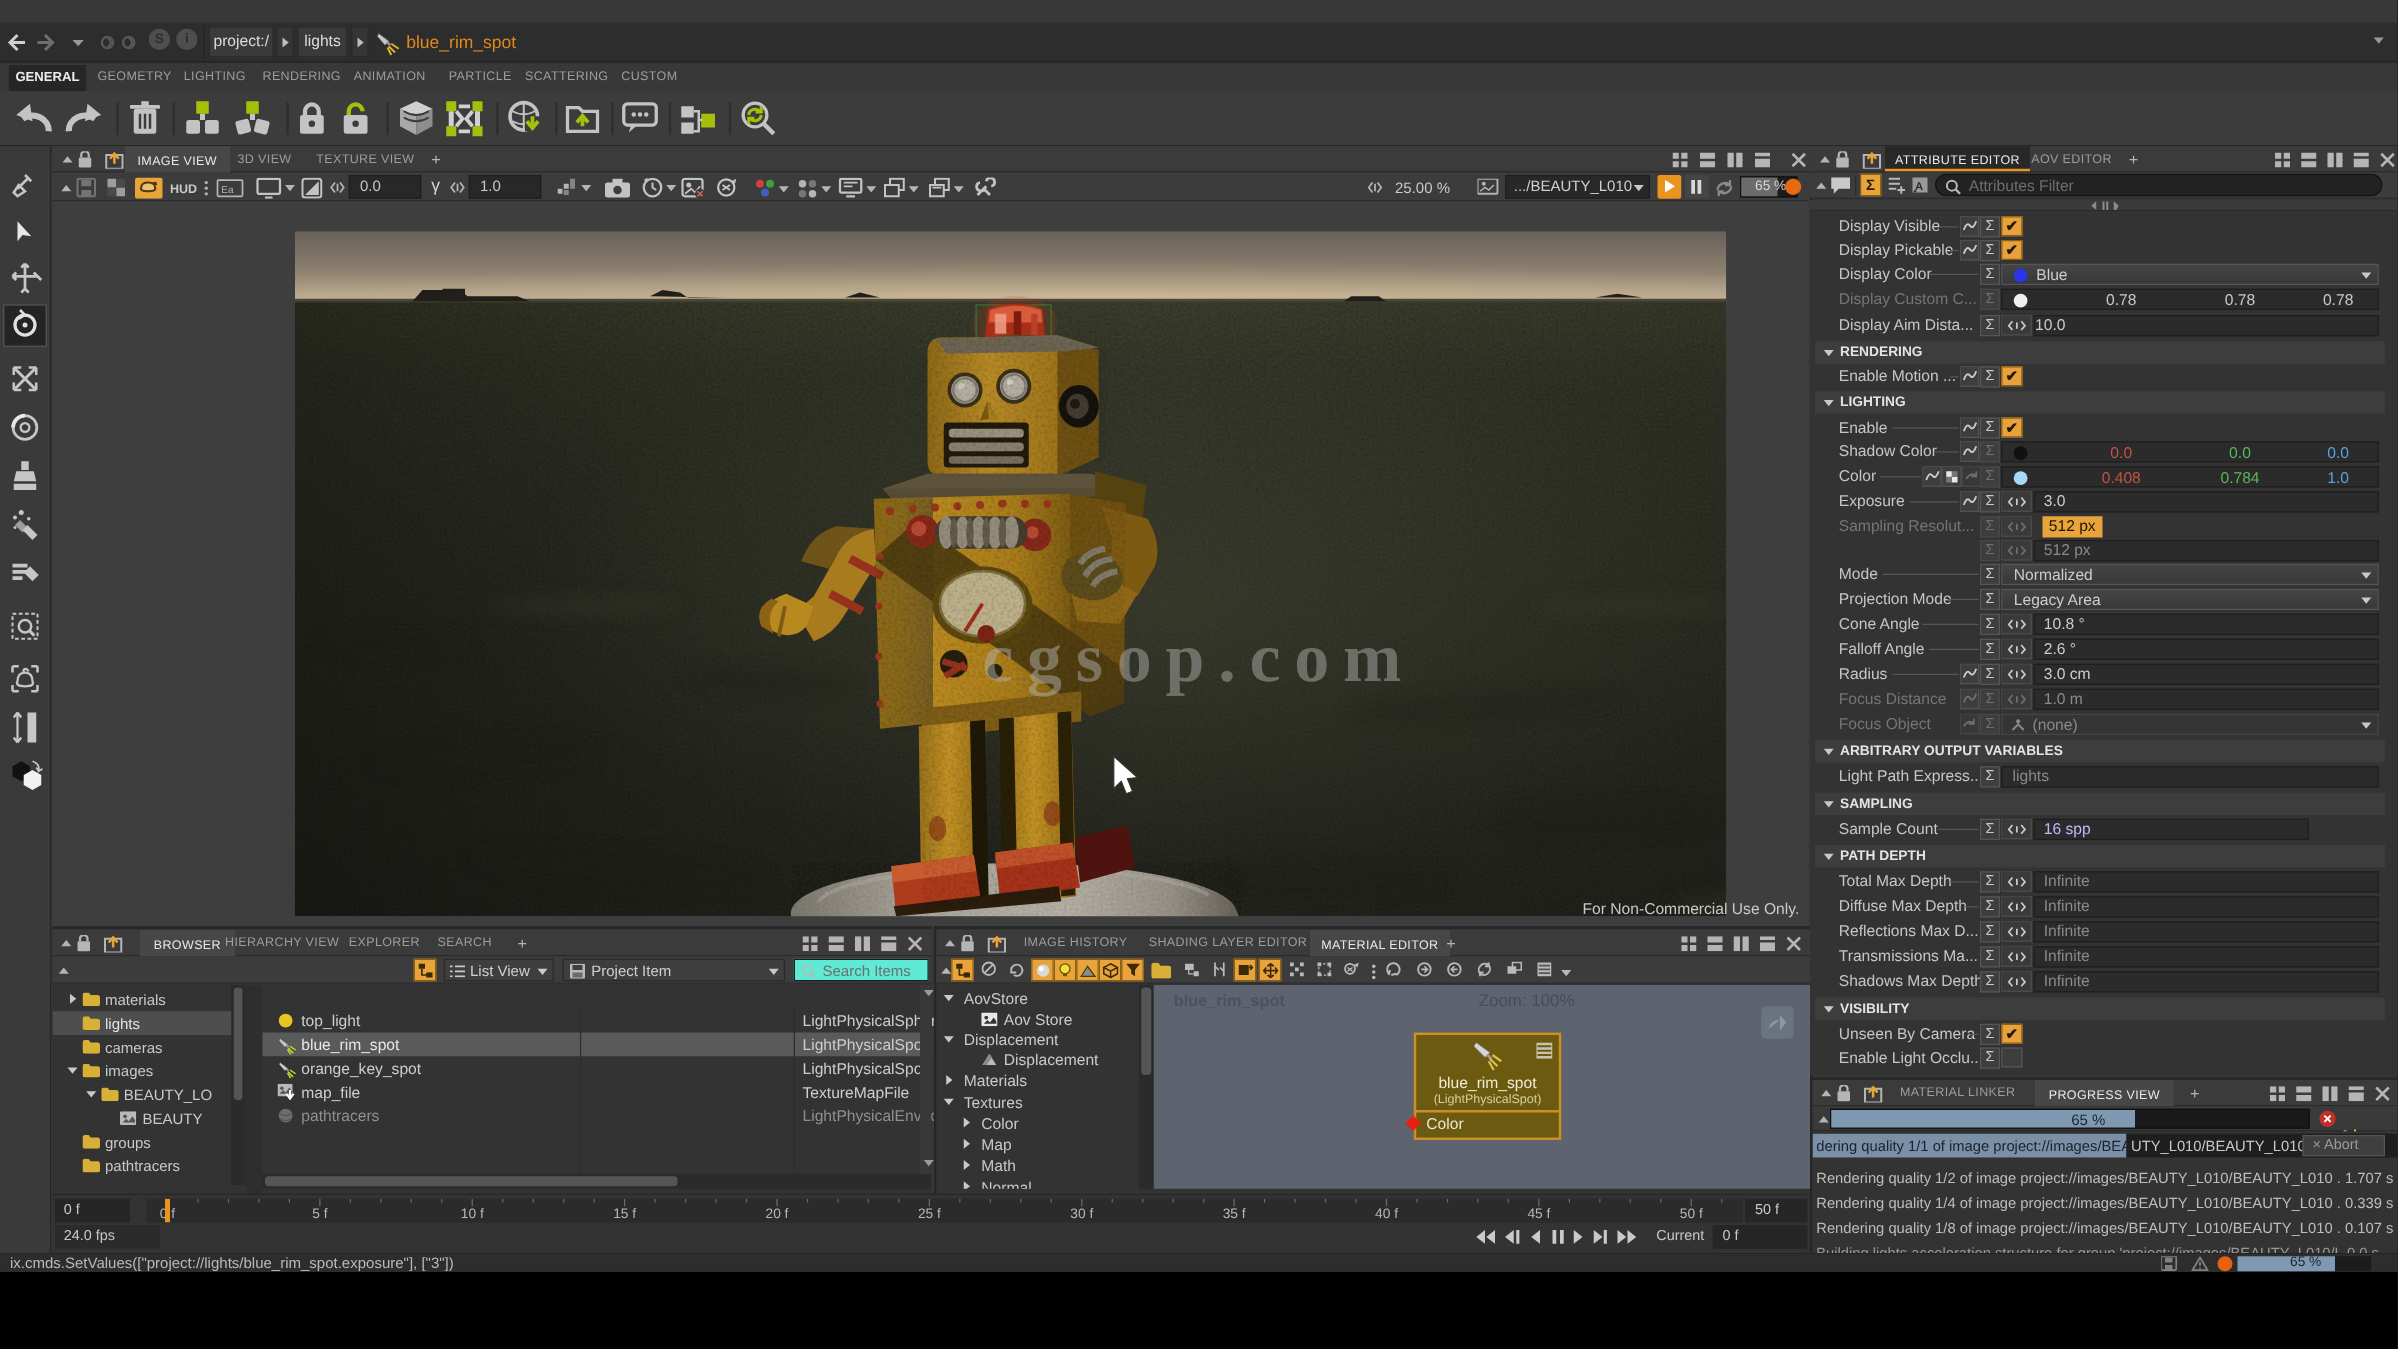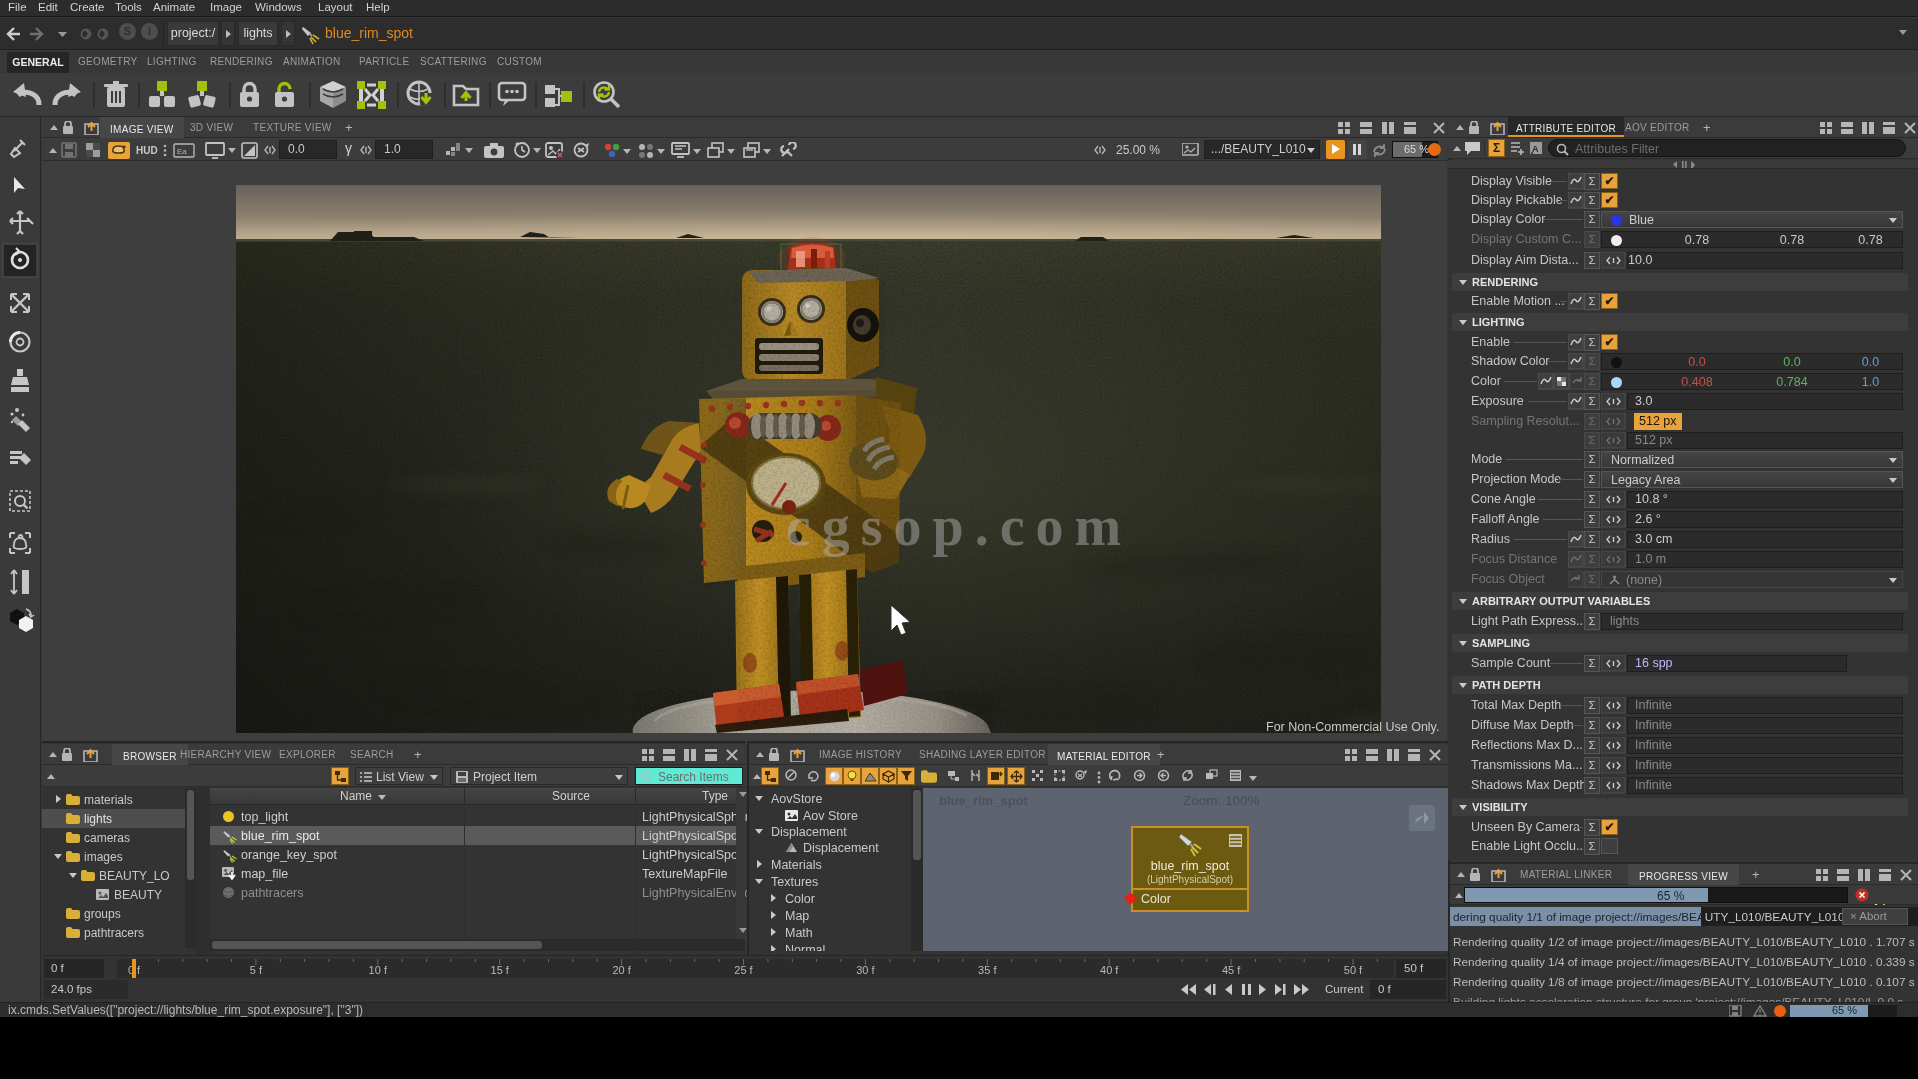--- a/index.html
+++ b/index.html
@@ -21,33 +21,20 @@
 .abtn.off{color:#6f6f6f;border-color:#484848;}
 .afld{position:absolute;height:17px;background:#2b2b2b;border:1px solid #1e1e1e;font-size:12.5px;color:#cccccc;line-height:15px;}
 .afld.dd{background:linear-gradient(#454545,#383838);border:1px solid #555;}
 .ddarr{position:absolute;right:5px;top:6px;border-left:4.5px solid transparent;border-right:4.5px solid transparent;border-top:5px solid #c9c9c9;}
 .treerow{position:absolute;font-size:12px;color:#c9c9c9;white-space:nowrap;}
 </style>
 </head>
 <body>
 <div id="app">
 
-<div class="abs" style="left:0;top:0;width:1918px;height:17px;background:#2d2c2c;border-bottom:1px solid #171717;">
-  <div class="abs" style="top:1px;font-size:11.5px;color:#d2d2d2;">
-    <span class="abs" style="left:8px;">File</span>
-        <span class="abs" style="left:38px;">Edit</span>
-        <span class="abs" style="left:70px;">Create</span>
-        <span class="abs" style="left:115px;">Tools</span>
-        <span class="abs" style="left:153px;">Animate</span>
-        <span class="abs" style="left:210px;">Image</span>
-        <span class="abs" style="left:255px;">Windows</span>
-        <span class="abs" style="left:318px;">Layout</span>
-        <span class="abs" style="left:366px;">Help</span>
-  </div>
-</div>
 
 <div class="abs" style="left:0;top:18px;width:1918px;height:32px;background:#2d2d2d;border-bottom:1px solid #222;">
   <svg class="abs" style="left:6px;top:7px;" width="110" height="18" viewBox="0 0 110 18">
     <path d="M14 9 H3 M8 3 L2 9 L8 15" stroke="#cfcfcf" stroke-width="2.4" fill="none"></path>
     <path d="M24 9 H35 M30 3 L36 9 L30 15" stroke="#6f6f6f" stroke-width="2.4" fill="none"></path>
     <path d="M52 7 l4.5 5 l4.5 -5 z" fill="#9a9a9a"></path>
     <g stroke="#585858" stroke-width="1.8" fill="none">
       <circle cx="80" cy="9" r="4.5"></circle>
           <path d="M80 4.5 l3 4.5 l-3 4.5"></path>
       <circle cx="97" cy="9" r="4.5"></circle>
@@ -1123,28 +1110,20 @@
 <svg class="abs" style="left:24px;top:139px;" width="14" height="11" viewBox="0 0 14 11">
           <path d="M0 2 q0 -2 2 -2 h3 l1.5 2 h5.5 q2 0 2 2 v5 q0 2 -2 2 h-10 q-2 0 -2 -2 z" fill="#d8b037"></path>
         </svg>
 <span class="treerow" style="left:42px;top:138px;color:#c9c9c9;">pathtracers</span>
 </div>
 <div class="abs" style="left:143px;top:45px;width:11px;height:160px;background:#2b2b2b;">
         <div class="abs" style="left:2px;top:2px;width:7px;height:90px;background:#555;border-radius:3px;"></div>
       </div>
 <div class="abs" style="left:154px;top:45px;width:14px;height:169px;background:#2e2e2e;"></div>
 <div class="abs" style="left:168px;top:45px;width:535px;height:169px;background:#333;">
-<div class="abs" style="left:0;top:0;width:535px;height:17px;background:linear-gradient(#454545,#383838);border-bottom:1px solid #2a2a2a;font-size:12px;color:#cfcfcf;">
-          <span class="abs" style="left:130px;top:1px;">Name</span>
-          <span class="abs" style="left:168px;top:7px;border-left:4px solid transparent;border-right:4px solid transparent;border-top:5px solid #b9b9b9;"></span>
-          <div class="abs" style="left:254px;top:0;width:1px;height:17px;background:#2a2a2a;"></div>
-          <span class="abs" style="left:342px;top:1px;">Source</span>
-          <div class="abs" style="left:425px;top:0;width:1px;height:17px;background:#2a2a2a;"></div>
-          <span class="abs" style="left:492px;top:1px;">Type</span>
-        </div>
 <svg class="abs" style="left:12px;top:22px;" width="13" height="13" viewBox="0 0 13 13">
           <circle cx="6.5" cy="6.5" r="5.5" fill="#e8c520"></circle>
         </svg>
 <span class="abs" style="left:31px;top:22px;font-size:12.5px;color:#cdcdcd;">top_light</span>
 <span class="abs" style="left:432px;top:22px;font-size:12.5px;color:#cdcdcd;white-space:nowrap;">LightPhysicalSpher</span>
 <div class="abs" style="left:0;top:38px;width:535px;height:19px;background:#5a5a5a;"></div>
 <svg class="abs" style="left:12px;top:41px;" width="15" height="15" viewBox="0 0 15 15">
           <path d="M2 2 L8 6.5 L6 8.5 L1.5 3.5 Z" fill="#c9c9c9"></path>
           <path d="M7 7 l1.8 1.8" stroke="#9a9a9a" stroke-width="1.6"></path>
           <g stroke="#c9d42a" stroke-width="1.2">

